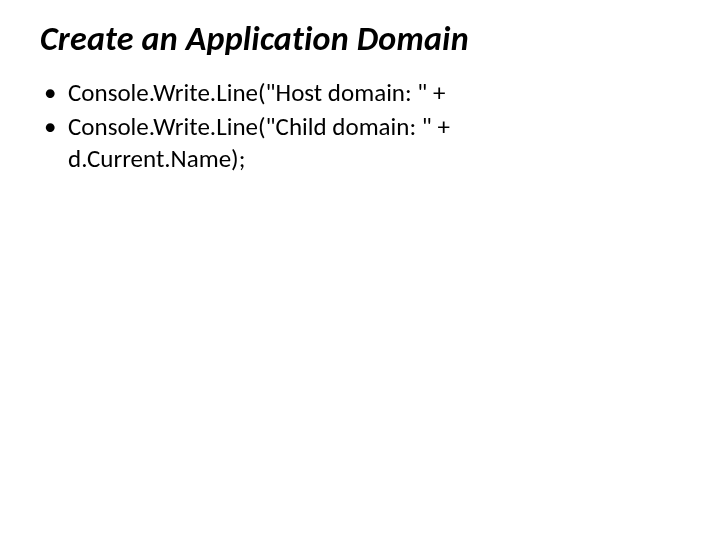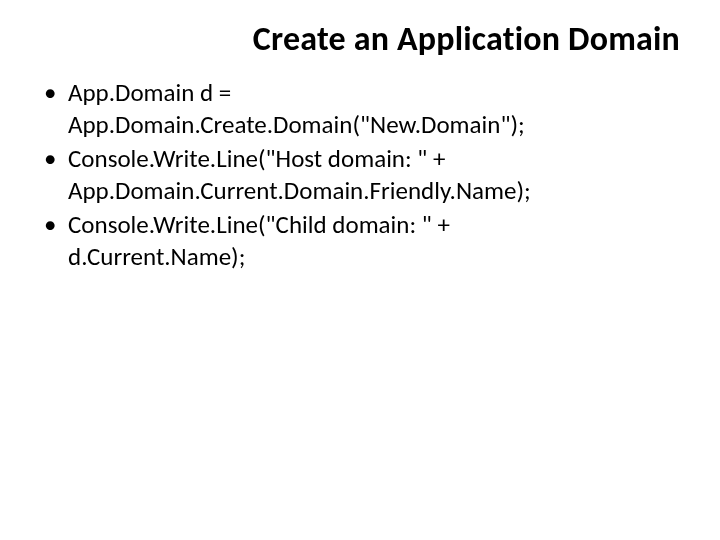--- a/index.html
+++ b/index.html
@@ -11,25 +11,26 @@
     font-family: Calibri, "Segoe UI", Arial, sans-serif;
     color: #000;
   }
   .slide {
     box-sizing: border-box;
     width: 720px;
     height: 540px;
     padding: 14px 40px 20px 40px;
   }
   .title {
-    text-align: right;
+    text-align: left;
     font-weight: 700;
     font-size: 34px;
     margin: 4px 0 18px 0;
     letter-spacing: 0.2px;
+    font-style: italic;
   }
   ul.body {
     list-style: none;
     margin: 0;
     padding: 0;
   }
   ul.body > li {
     position: relative;
     font-size: 25px;
     line-height: 1.28;
@@ -46,25 +47,20 @@
   }
   .line { display: block; }
 </style>
 </head>
 <body>
 
 <div class="slide">
   <div class="title">Create an Application Domain</div>
   <ul class="body">
     <li>
-      <span class="line">App.Domain d =</span>
-      <span class="line">App.Domain.Create.Domain("New.Domain");</span>
-    </li>
-    <li>
       <span class="line">Console.Write.Line("Host domain: " +</span>
-      <span class="line">App.Domain.Current.Domain.Friendly.Name);</span>
     </li>
     <li>
       <span class="line">Console.Write.Line("Child domain: " +</span>
       <span class="line">d.Current.Name);</span>
     </li>
   </ul>
 </div>
 
 </body></html>

